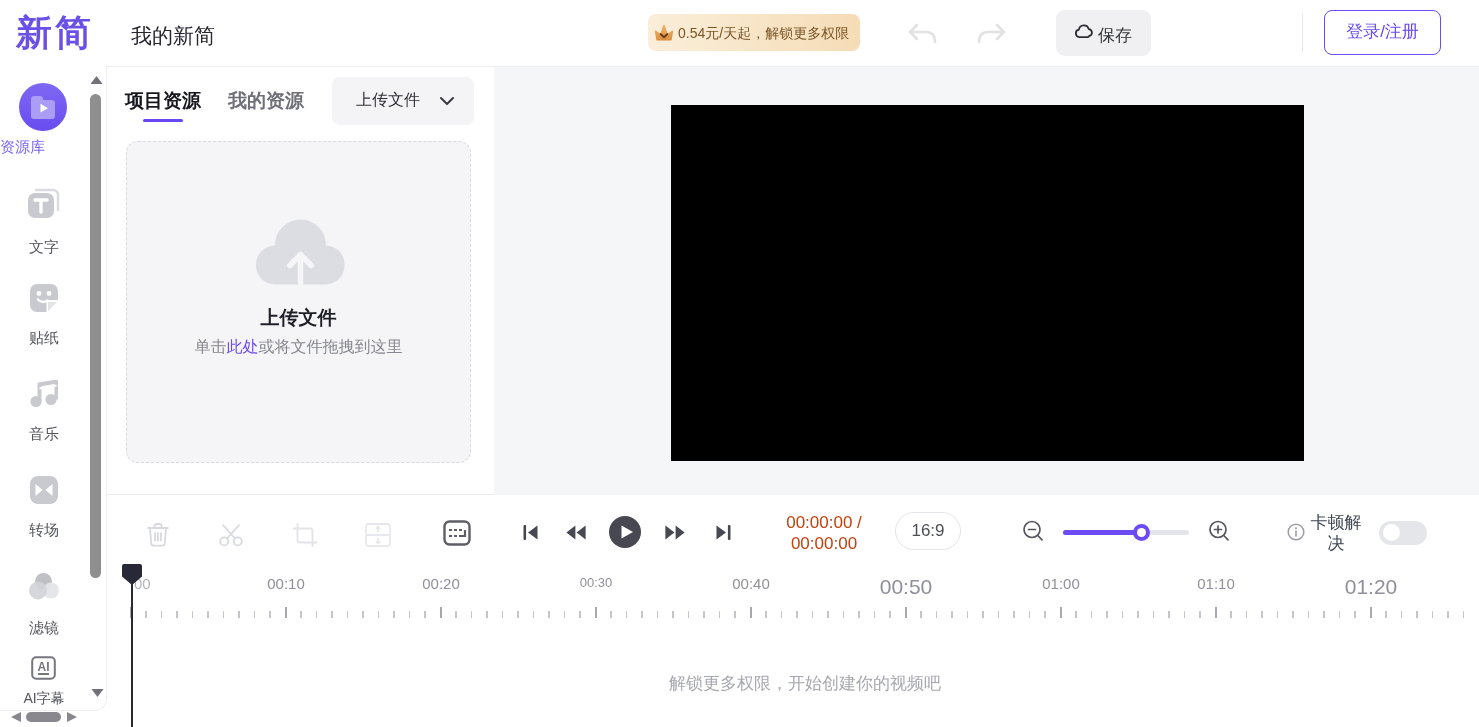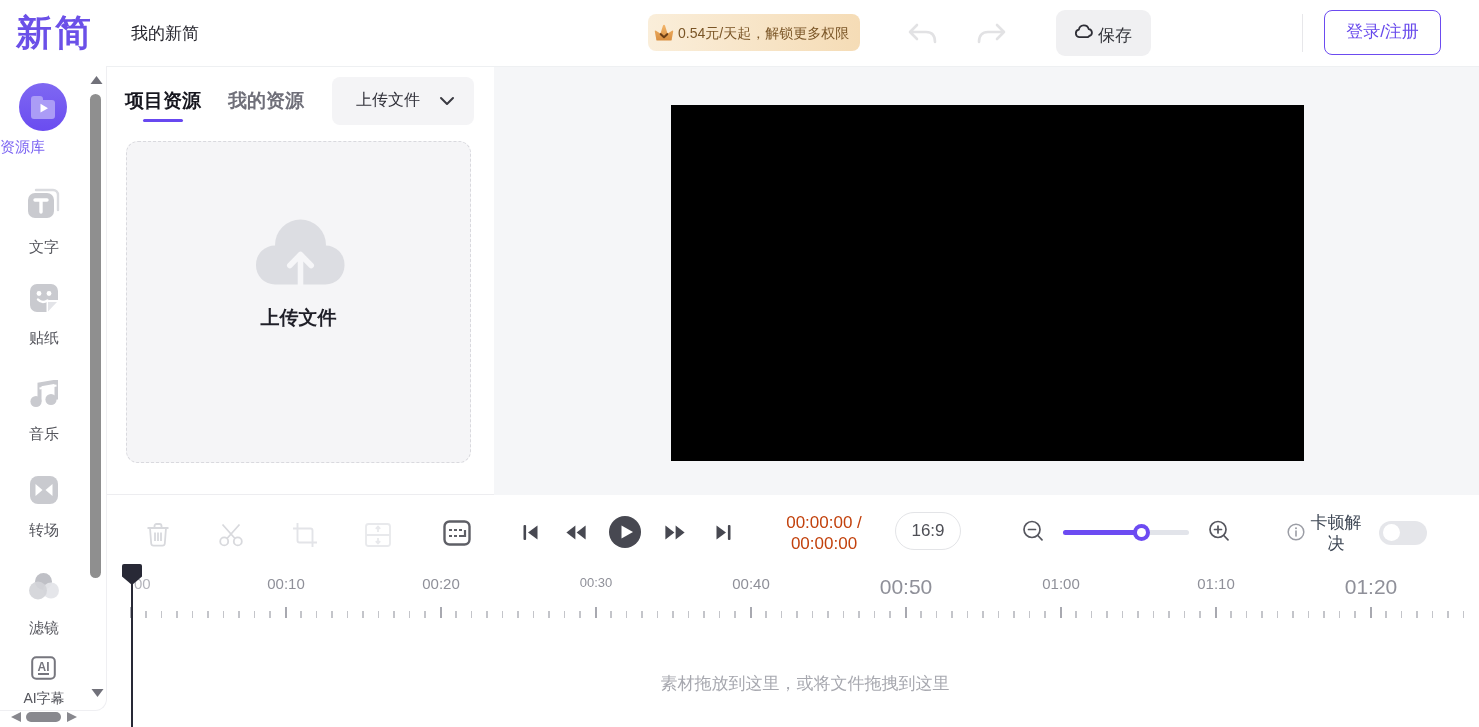--- a/index.html
+++ b/index.html
@@ -6,21 +6,21 @@
   html,body { width:1479px; height:727px; overflow:hidden; background:#fff;
     font-family:"Liberation Sans", sans-serif; }
   .abs { position:absolute; }
   body { position:relative; }
 </style>
 </head>
 <body>
 
 <div class="abs" id="topbar" style="left:0;top:0;width:1479px;height:66px;background:#fff;z-index:5;">
   <div class="abs" style="left:16px;top:11px;font-size:36px;font-weight:700;color:#6b50e8;letter-spacing:3px;line-height:44px;">新简</div>
-  <div class="abs" style="left:131px;top:22px;font-size:17px;color:#26262e;">我的新简</div>
+  <div class="abs" style="left:131px;top:22px;font-size:21px;color:#26262e;">我的新简</div>
 
   <div class="abs" style="left:648px;top:14px;width:212px;height:37px;border-radius:8px;background:linear-gradient(90deg,#faeeda,#f5dcb6);"></div>
   <svg class="abs" style="left:654px;top:24px;" width="20" height="18" viewBox="0 0 20 18">
     <defs>
         <linearGradient id="cg" x1="0" y1="0" x2="0" y2="1">
       <stop offset="0" stop-color="#f2b469"></stop>
           <stop offset="1" stop-color="#d98f3f"></stop>
     </linearGradient>
       </defs>
     <path d="M3 16.5 Q2 16.5 2.2 15 L0.8 7.5 Q0.7 6 2 6.8 L5.5 9 Q6.3 9.4 6.8 8.6 L9 1.6 Q10 0 11 1.6 L13.2 8.6 Q13.7 9.4 14.5 9 L18 6.8 Q19.3 6 19.2 7.5 L17.8 15 Q18 16.5 17 16.5 Z" fill="url(#cg)"></path>
@@ -133,20 +133,21 @@
   </div>
 
   <div class="abs" style="left:20px;top:74px;width:345px;height:322px;border-radius:12px;background:#f5f5f7;border:1px dashed #d9d9de;"></div>
 
   <svg class="abs" style="left:150px;top:152px;" width="89" height="67" viewBox="0 0 89 67">
     <circle cx="44.5" cy="26" r="25.5" fill="#dcdde2"></circle>
     <rect x="0" y="26.5" width="88.5" height="39" rx="19" fill="#dcdde2"></rect>
     <path d="M44.5 65.5 V36 M33.8 46.5 L44.5 35.5 L55.2 46.5" stroke="#f6f6f8" stroke-width="5.6" fill="none" stroke-linecap="round" stroke-linejoin="round"></path>
   </svg>
   <div class="abs" style="left:20px;top:238px;width:345px;text-align:center;font-size:19px;font-weight:700;color:#1f1f28;">上传文件</div>
+  <div class="abs" style="left:20px;top:270px;width:345px;text-align:center;font-size:16px;color:#86868f;">单击<span style="color:#6c4bf0;">此处</span>或将文件拖拽到这里</div>
 </div>
 
 <div class="abs" id="preview" style="left:494px;top:67px;width:985px;height:428px;background:#f5f6f8;">
   <div class="abs" style="left:177px;top:38px;width:633px;height:356px;background:#000;"></div>
 </div>
 
 <div class="abs" id="bottom" style="left:0;top:496px;width:1479px;height:231px;background:#fff;">
 
   <svg class="abs" style="left:145px;top:26px;" width="26" height="26" viewBox="0 0 26 26" stroke="#d8d9dd" stroke-width="1.8" fill="none">
     <path d="M2.5 6 H23.5 M9.5 6 V4 a2 2 0 0 1 2 -2 h3 a2 2 0 0 1 2 2 V6 M5 6 L6.2 21.5 a2.4 2.4 0 0 0 2.4 2.2 h8.8 a2.4 2.4 0 0 0 2.4 -2.2 L21 6 M10 10.5 V19 M13 10.5 V19 M16 10.5 V19"></path>
@@ -321,14 +322,14 @@
       <div class="abs" style="left:1431.7px;top:115px;width:1.5px;height:7px;background:#c4c5ca;"></div>
       <div class="abs" style="left:1447.2px;top:115px;width:1.5px;height:7px;background:#c4c5ca;"></div>
       <div class="abs" style="left:1462.7px;top:115px;width:1.5px;height:7px;background:#c4c5ca;"></div>
     </div>
 
   <svg class="abs" style="left:122px;top:68px;" width="20" height="21" viewBox="0 0 20 21">
     <path d="M2 0 H18 a2 2 0 0 1 2 2 V12.5 L10 21 L0 12.5 V2 a2 2 0 0 1 2 -2 Z" fill="#282936"></path>
   </svg>
   <div class="abs" style="left:131.2px;top:88px;width:1.9px;height:143px;background:#282936;"></div>
 
-  <div class="abs" style="left:505px;top:176px;width:600px;text-align:center;font-size:17px;color:#a7a8af;">素材拖放到这里，或将文件拖拽到这里</div>
+  <div class="abs" style="left:505px;top:176px;width:600px;text-align:center;font-size:17px;color:#a7a8af;">解锁更多权限，开始创建你的视频吧</div>
 </div>
 
 </body></html>

